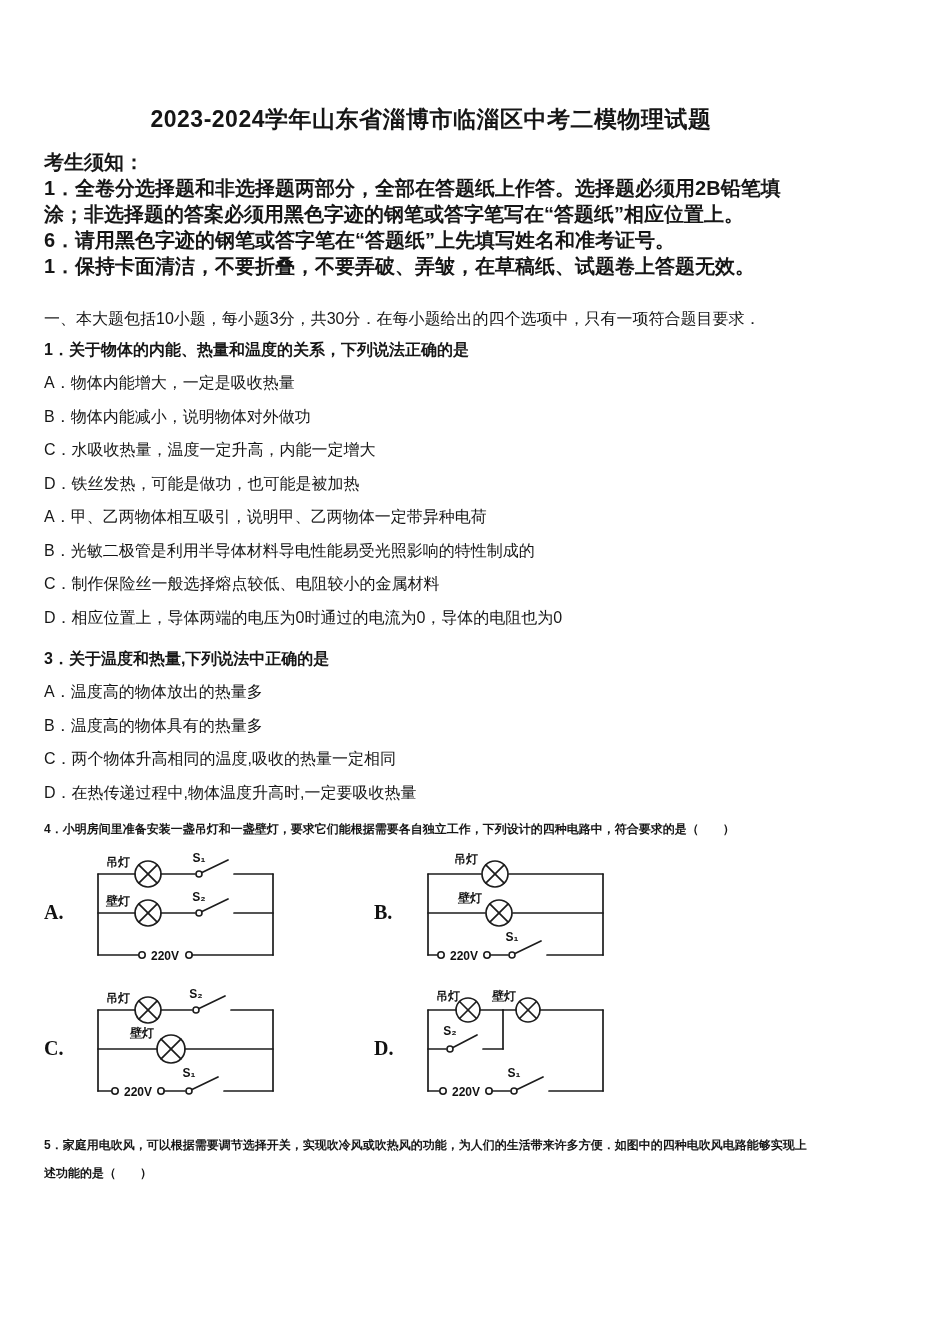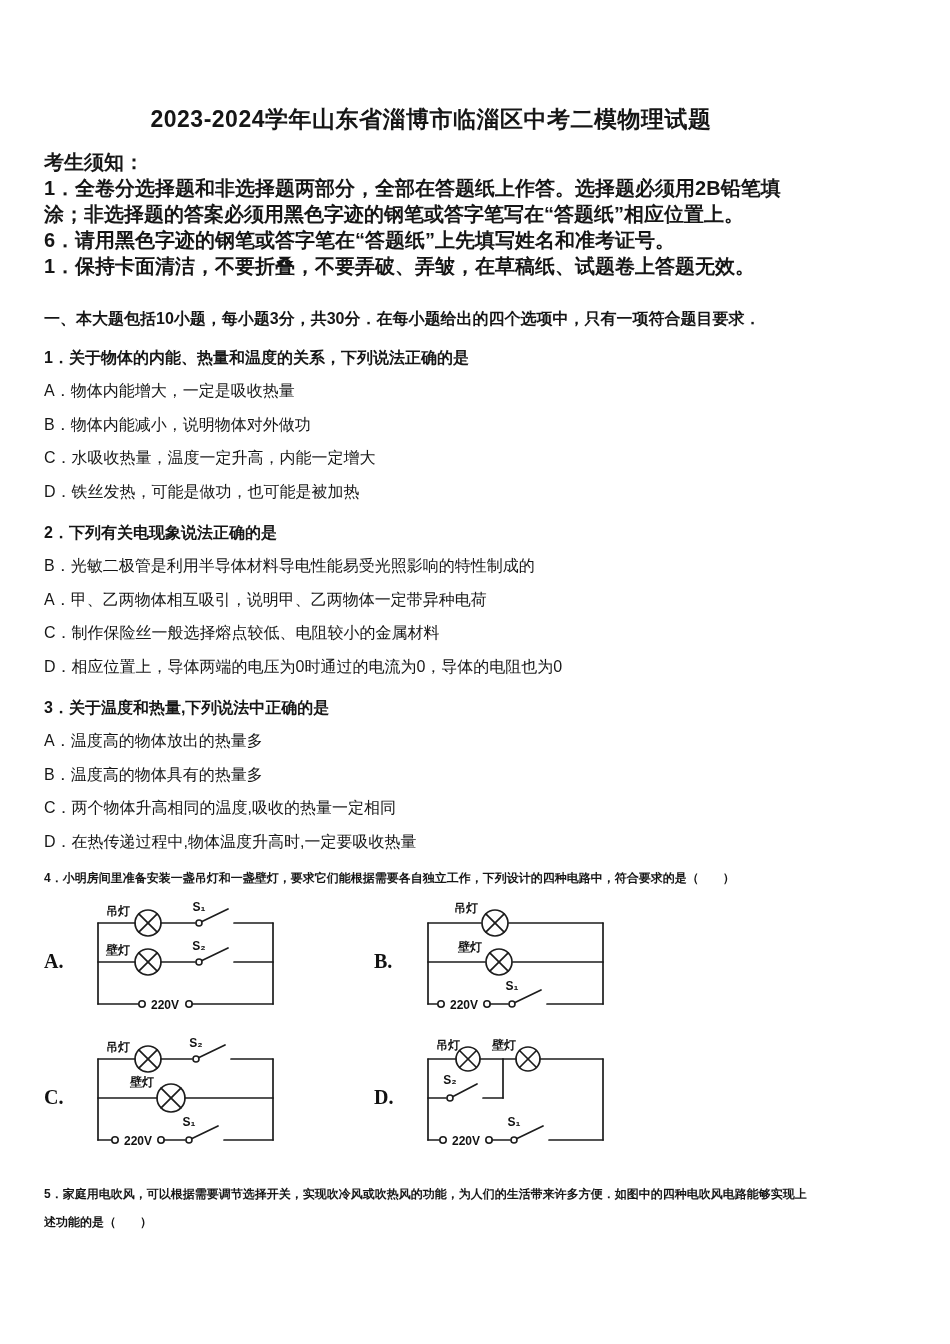--- a/index.html
+++ b/index.html
@@ -7,21 +7,21 @@
     width:862px;height:1344px;box-sizing:border-box;
     padding:104px 44px 30px 44px;overflow:hidden;
     font-family:"Liberation Sans","DejaVu Sans",sans-serif;
     color:#161616;background:#ffffff;
   }
   .title{
     margin:0 0 14px 0;text-align:center;
     font-size:23px;font-weight:700;letter-spacing:0.5px;
   }
   .notice p{margin:0;font-size:20px;font-weight:600;line-height:26px;}
-  .section-head{margin:26px 0 0 0;font-size:16px;font-weight:700;line-height:28px;}
+  .section-head{margin:26px 0 0 0;font-size:16px;font-weight:400;line-height:28px;}
   .q-head{margin:8px 0 0 0;font-size:16px;font-weight:600;line-height:33px;}
   .q-opt{margin:0;font-size:16px;font-weight:400;line-height:33.5px;}
   .q-long{margin:6px 0 0 0;font-size:12px;font-weight:600;line-height:28px;}
   .circuit-grid{margin-top:6px;}
   .circuit-row{display:flex;align-items:flex-start;}
   .circuit{display:flex;align-items:center;width:330px;margin:0;padding:0;}
   .circuit-label{
     width:34px;font-family:"Liberation Serif","DejaVu Serif",serif;
     font-weight:700;font-size:20px;color:#111;
   }
@@ -43,29 +43,28 @@
 
   <div class="notice">
     <p>考生须知：</p>
     <p>1．全卷分选择题和非选择题两部分，全部在答题纸上作答。选择题必须用2B铅笔填涂；非选择题的答案必须用黑色字迹的钢笔或答字笔写在“答题纸”相应位置上。</p>
     <p>6．请用黑色字迹的钢笔或答字笔在“答题纸”上先填写姓名和准考证号。</p>
     <p>1．保持卡面清洁，不要折叠，不要弄破、弄皱，在草稿纸、试题卷上答题无效。</p>
   </div>
 
   <p class="section-head">一、本大题包括10小题，每小题3分，共30分．在每小题给出的四个选项中，只有一项符合题目要求．</p>
 
-  <p class="q-head" style="margin-top:8px;">1．关于物体的内能、热量和温度的关系，下列说法正确的是</p>
+  <p class="q-head" style="margin-top:0;">1．关于物体的内能、热量和温度的关系，下列说法正确的是</p>
   <p class="q-opt">A．物体内能增大，一定是吸收热量</p>
   <p class="q-opt">B．物体内能减小，说明物体对外做功</p>
   <p class="q-opt">C．水吸收热量，温度一定升高，内能一定增大</p>
   <p class="q-opt">D．铁丝发热，可能是做功，也可能是被加热</p>
 
-  <p class="q-head">2．下列有关电现象说法正确的是</p>
+  <p class="q-opt">A．甲、乙两物体相互吸引，说明甲、乙两物体一定带异种电荷</p>
   <p class="q-opt">B．光敏二极管是利用半导体材料导电性能易受光照影响的特性制成的</p>
-  <p class="q-opt">A．甲、乙两物体相互吸引，说明甲、乙两物体一定带异种电荷</p>
   <p class="q-opt">C．制作保险丝一般选择熔点较低、电阻较小的金属材料</p>
   <p class="q-opt">D．相应位置上，导体两端的电压为0时通过的电流为0，导体的电阻也为0</p>
 
   <p class="q-head">3．关于温度和热量,下列说法中正确的是</p>
   <p class="q-opt">A．温度高的物体放出的热量多</p>
   <p class="q-opt">B．温度高的物体具有的热量多</p>
   <p class="q-opt">C．两个物体升高相同的温度,吸收的热量一定相同</p>
   <p class="q-opt">D．在热传递过程中,物体温度升高时,一定要吸收热量</p>
 
   <p class="q-long">4．小明房间里准备安装一盏吊灯和一盏壁灯，要求它们能根据需要各自独立工作，下列设计的四种电路中，符合要求的是（　　）</p>

